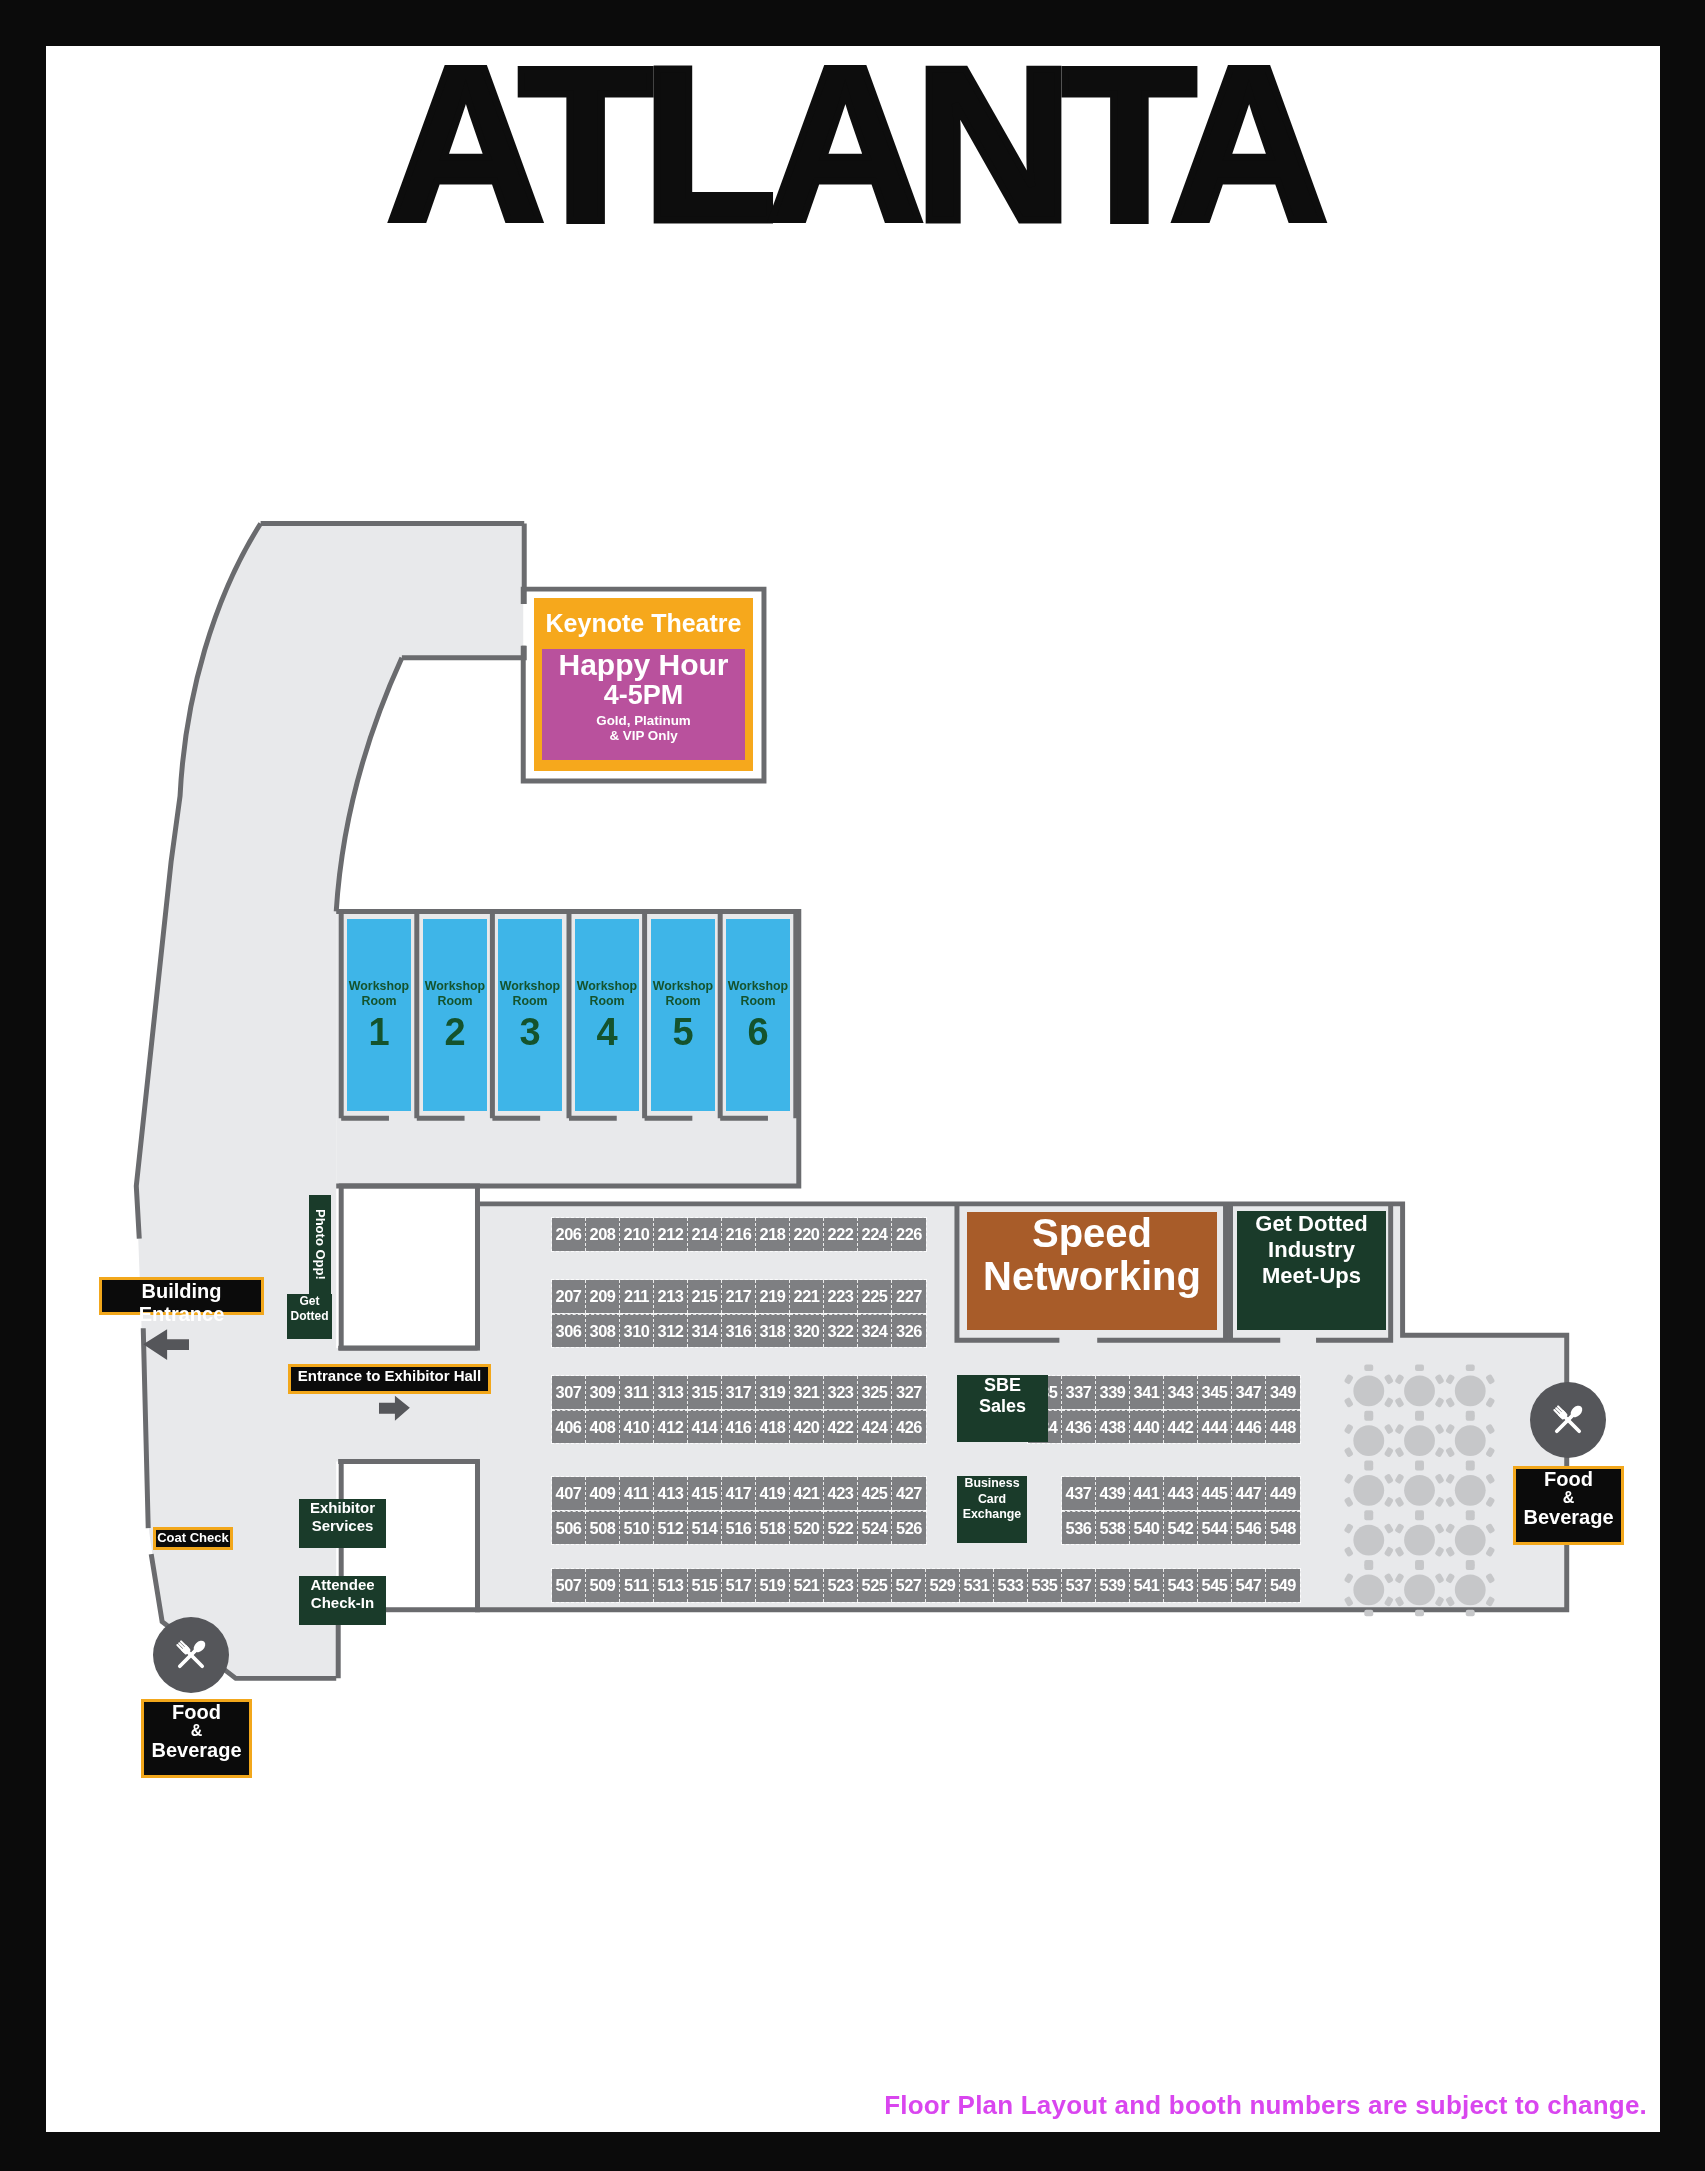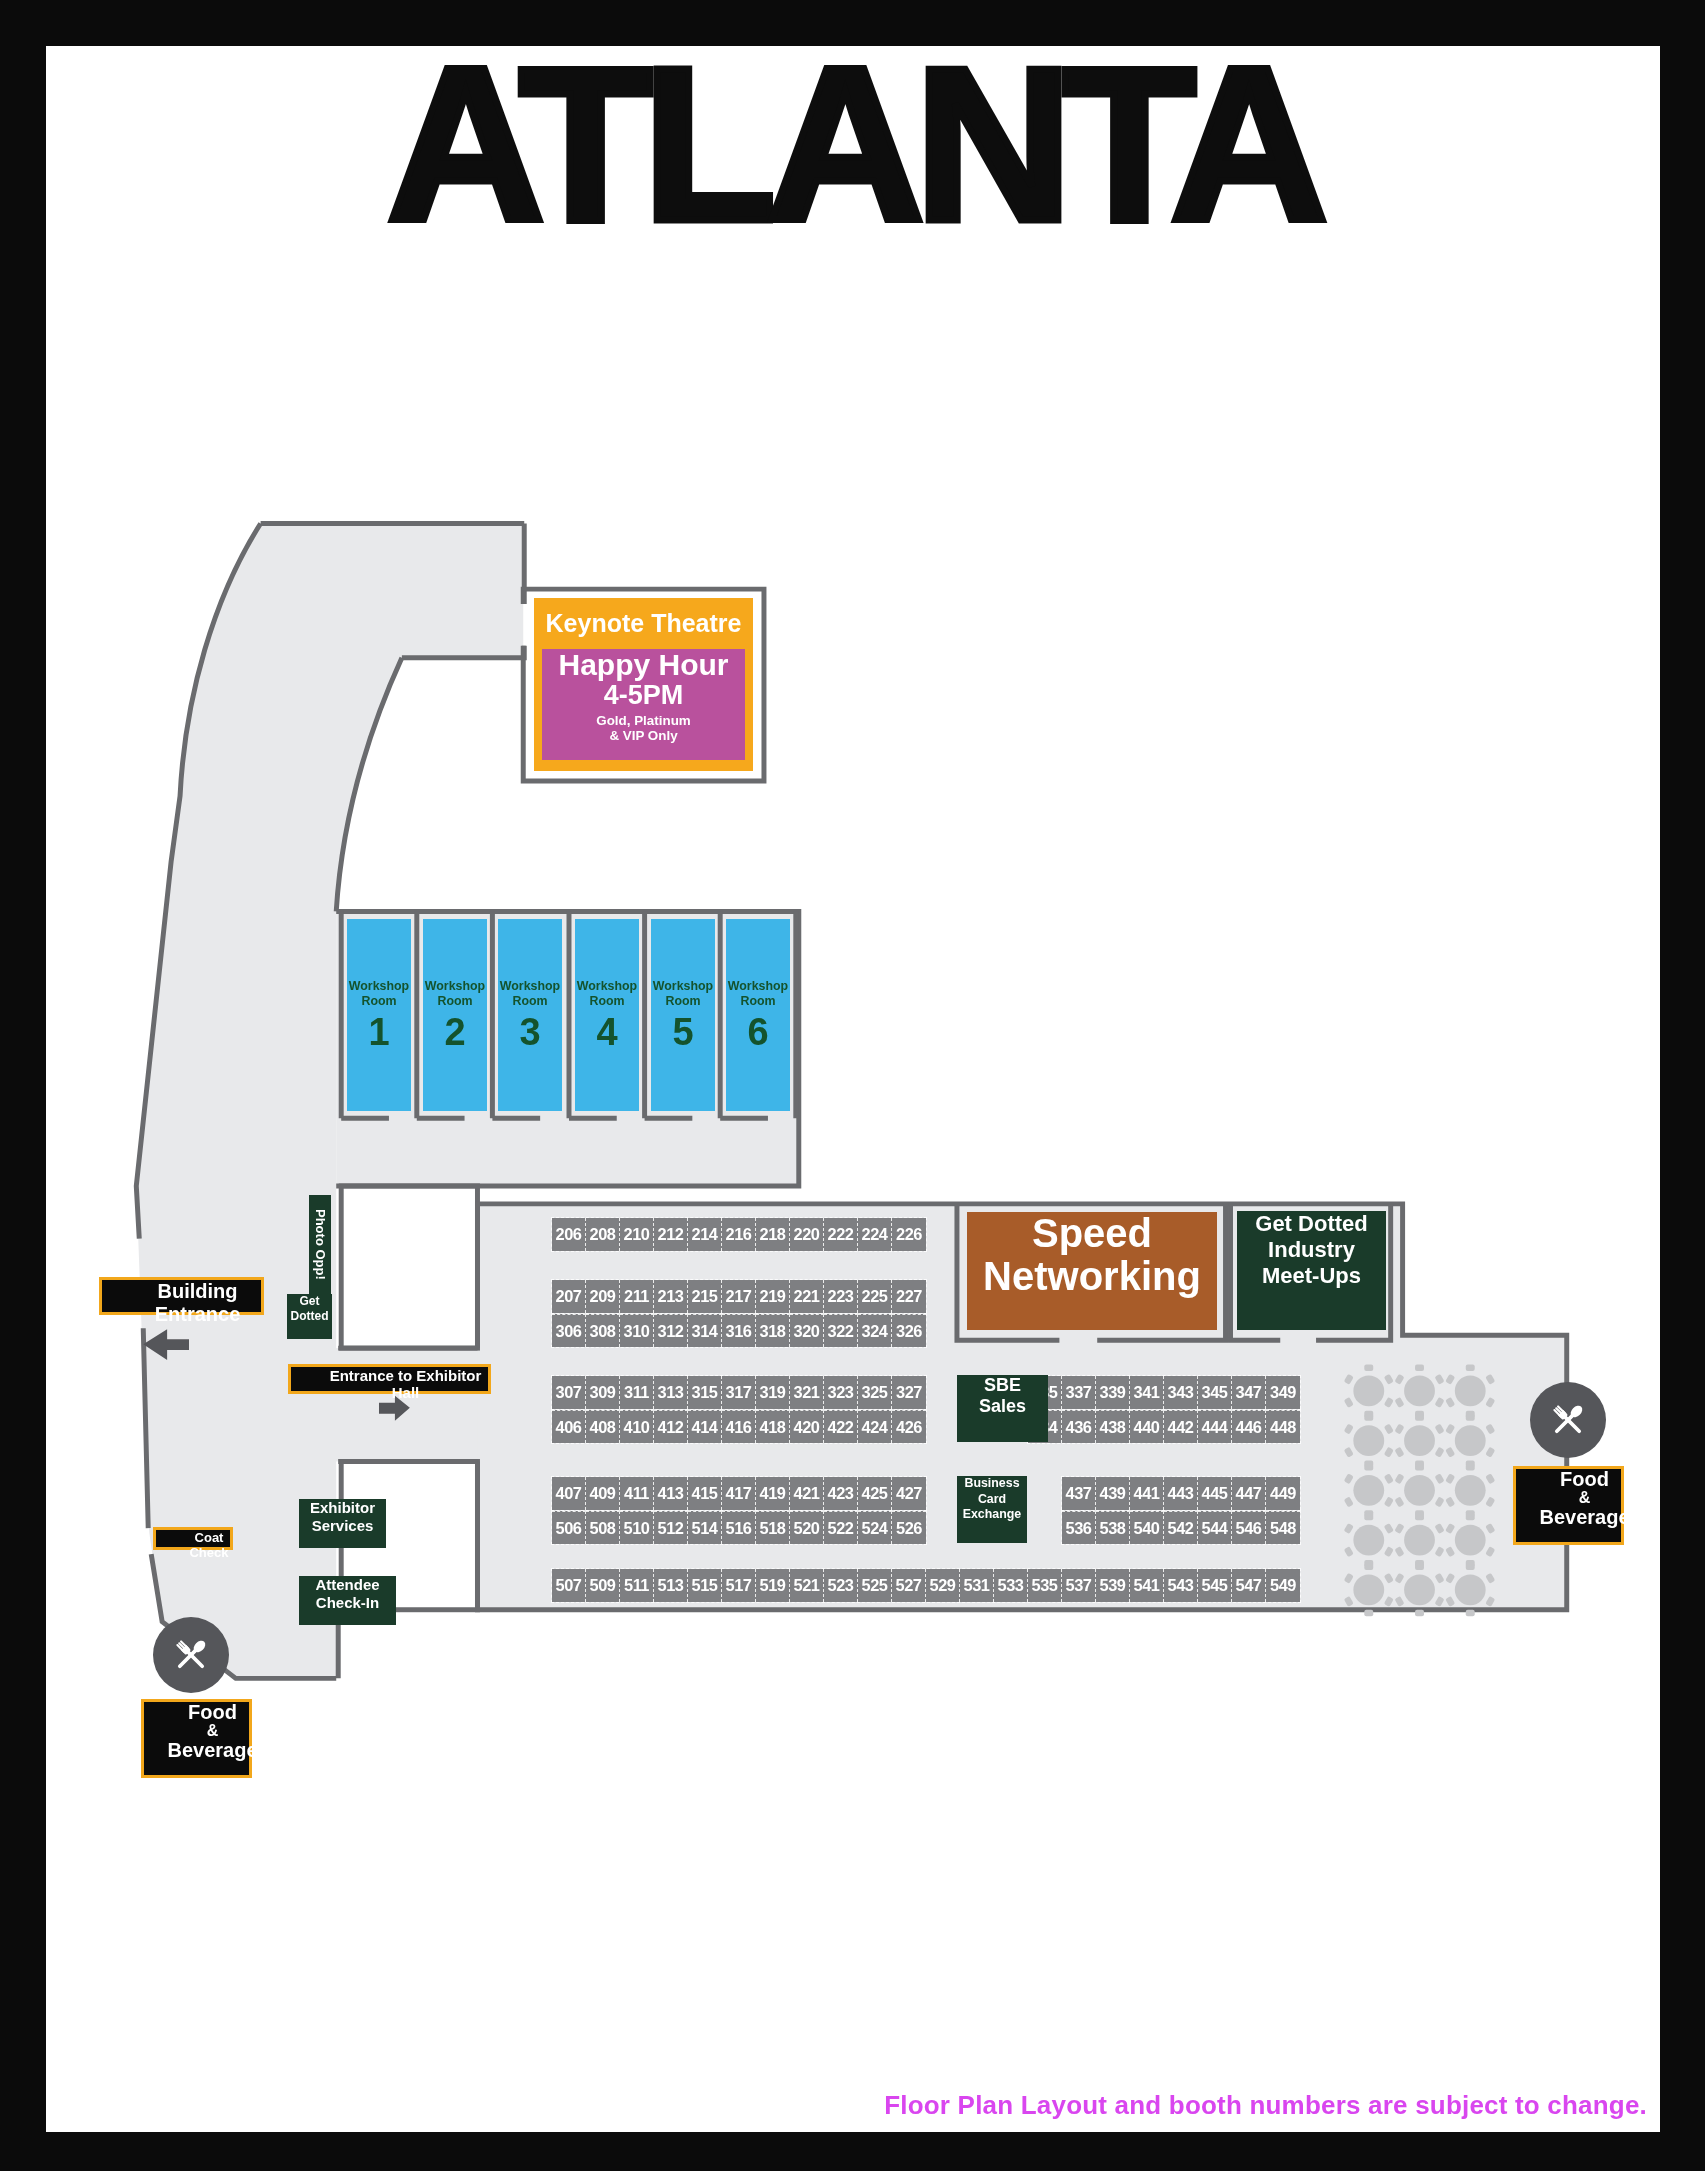--- a/index.html
+++ b/index.html
@@ -15,21 +15,21 @@
 
   #page-title{position:absolute;left:0;top:44px;width:100%;text-align:center;
     font-size:219px;line-height:0.92;font-weight:700;color:#0D0D0D;
     letter-spacing:-10px;-webkit-text-stroke:7px #0D0D0D;}
 
   .abs{position:absolute;box-sizing:border-box;}
   .center{display:flex;flex-direction:column;align-items:center;text-align:center;}
 
   
   .tag{background:var(--label-black,#0B0B0B);border:3px solid var(--accent-gold,#F2A71B);
-       color:#fff;font-weight:700;padding-left:32px;}
+       color:#fff;font-weight:700;}
   
   .green-box{background:var(--dark-green,#1A3B2A);color:#fff;font-weight:700;}
 
   
   #keynote{left:534px;top:598px;width:219px;height:173px;background:var(--keynote-orange,#F6A81C);}
   #keynote .kt-title{color:#fff;font-weight:700;font-size:25px;height:50px;display:flex;align-items:center;}
   #happy-hour{left:8px;top:51px;width:203px;height:111px;background:var(--happy-hour-magenta,#B9519D);color:#fff;}
   #happy-hour .hh-1{font-size:30px;font-weight:700;line-height:1.08;}
   #happy-hour .hh-2{font-size:27px;font-weight:700;line-height:1.05;}
   #happy-hour .hh-3{font-size:13.4px;font-weight:700;line-height:1.15;margin-top:3px;}
@@ -56,21 +56,21 @@
      color:#fff;font-weight:700;font-size:40px;line-height:1.08;}
   #meetups{left:1237px;top:1211px;width:149px;height:119px;font-size:22px;line-height:1.18;}
   #sbe-sales{left:957px;top:1375px;width:91px;height:67px;font-size:18px;line-height:1.15;}
   #bc-exchange{left:957px;top:1476px;width:70px;height:67px;font-size:12.4px;line-height:1.25;}
 
   
   #photo-opp{left:309px;top:1195px;width:22px;height:99px;font-size:13px;
      writing-mode:vertical-rl;display:flex;align-items:center;justify-content:center;text-align:center;}
   #get-dotted{left:287px;top:1294px;width:45px;height:45px;font-size:12px;line-height:1.25;}
   #exhibitor-services{left:299px;top:1499px;width:87px;height:49px;font-size:15px;line-height:1.2;}
-  #attendee-checkin{left:299px;top:1576px;width:97px;height:49px;font-size:15px;line-height:1.2;}
+  #attendee-checkin{left:299px;top:1576px;width:87px;height:49px;font-size:15px;line-height:1.2;}
 
   
   #building-entrance{left:99px;top:1277px;width:165px;height:38px;font-size:20px;}
   #entrance-hall{left:288px;top:1364px;width:203px;height:30px;font-size:15px;}
   #coat-check{left:153px;top:1527px;width:80px;height:23px;font-size:13px;}
   .fb-box{width:111px;height:79px;}
   .fb-box .fb-1,.fb-box .fb-3{font-size:20px;font-weight:700;line-height:1.05;}
   .fb-box .fb-2{font-size:16px;font-weight:700;line-height:1.05;}
   #fb-left{left:141px;top:1699px;}
   #fb-right{left:1513px;top:1466px;}

